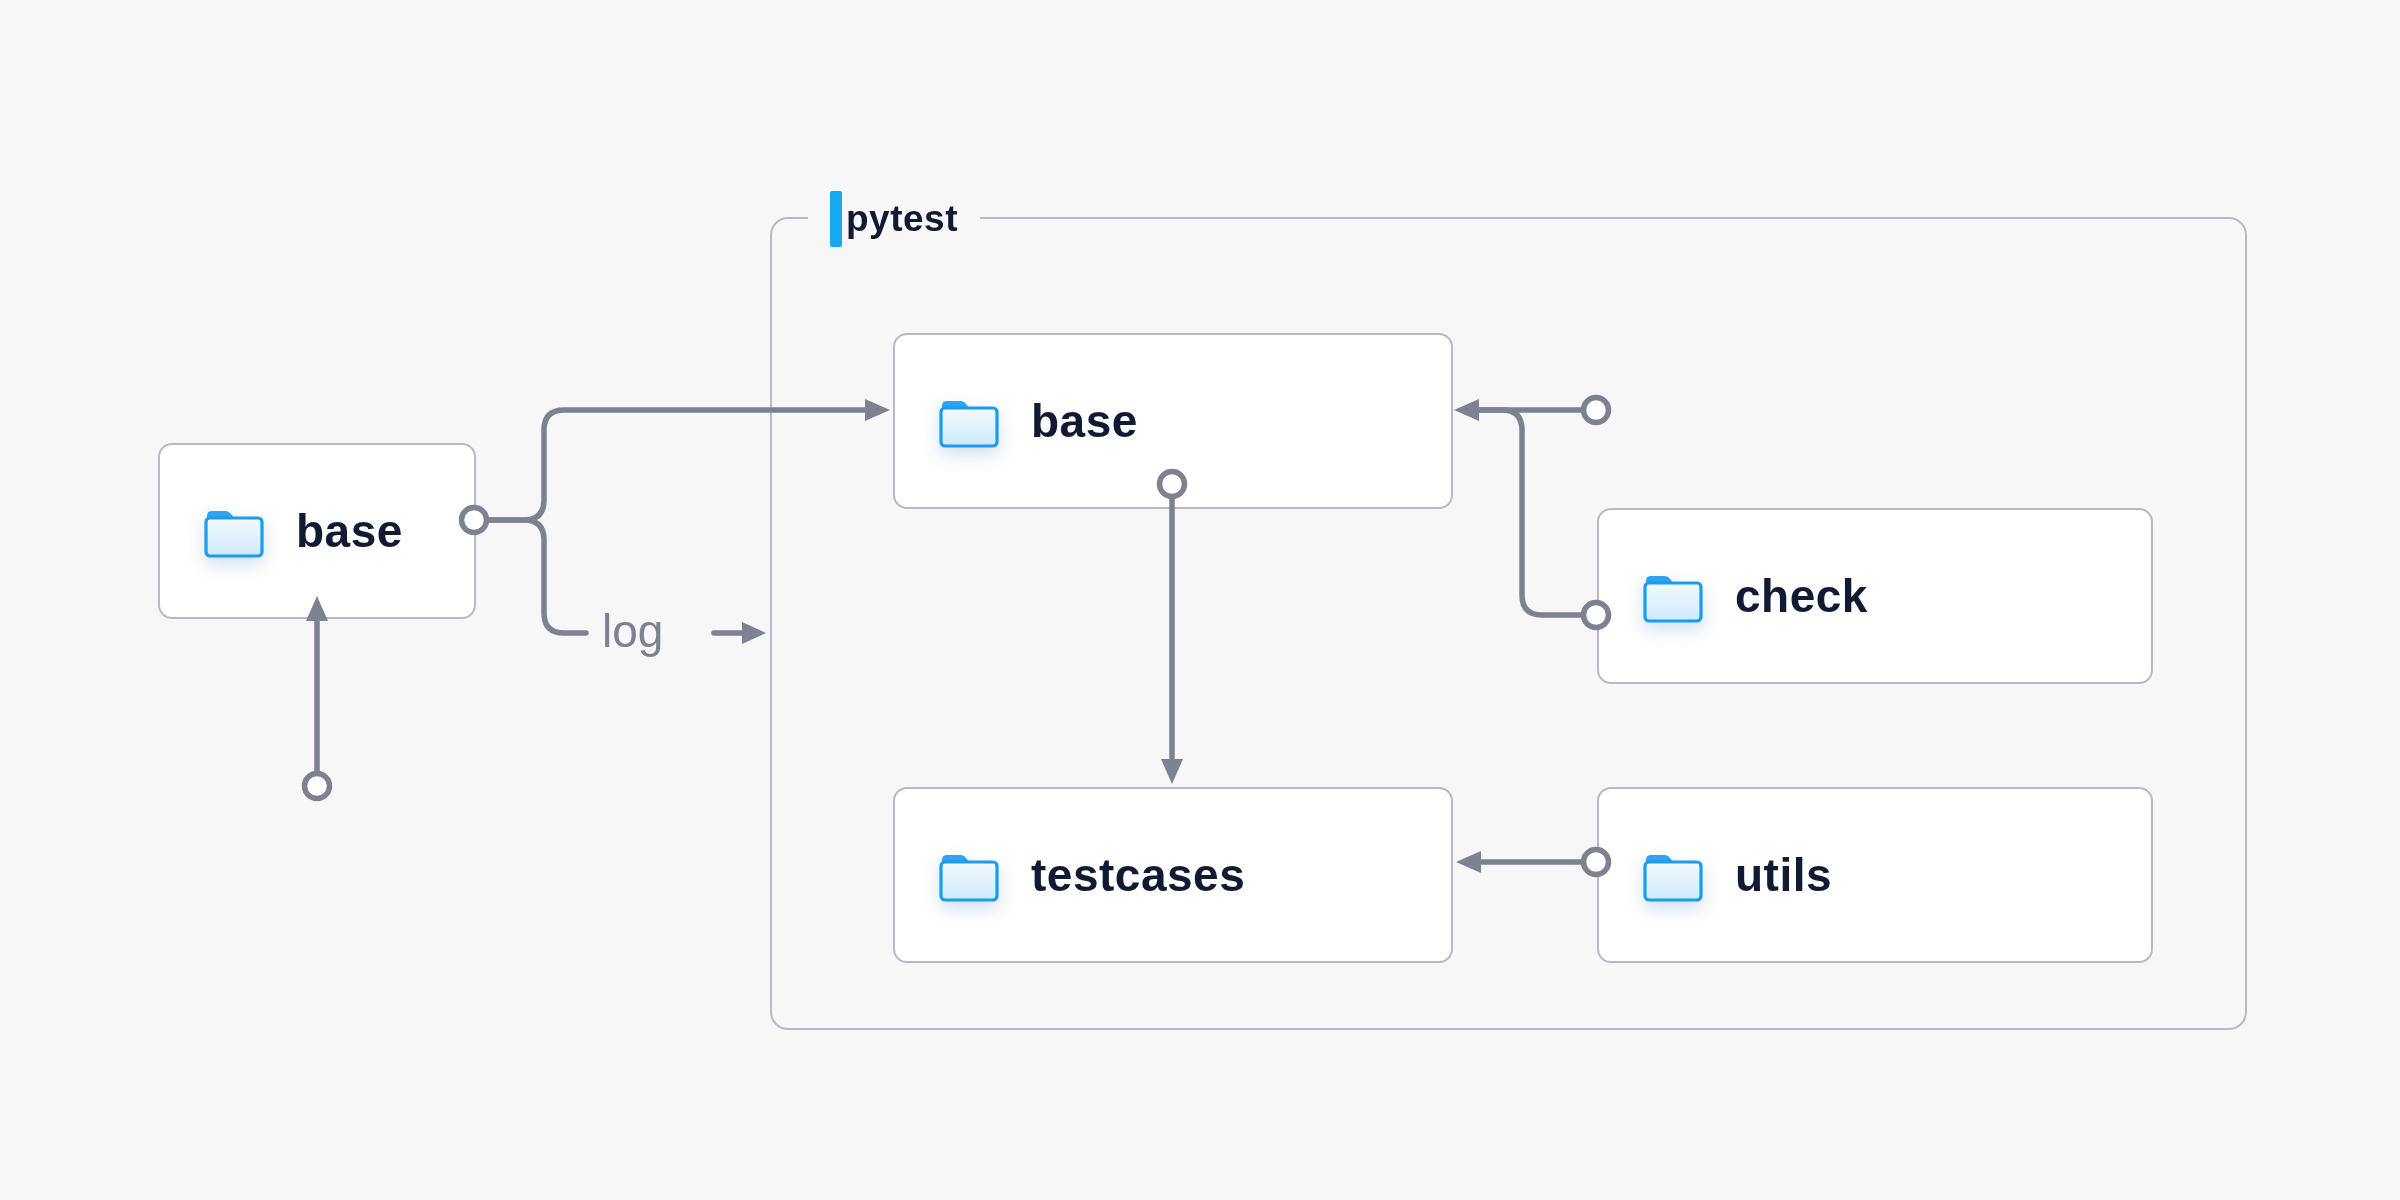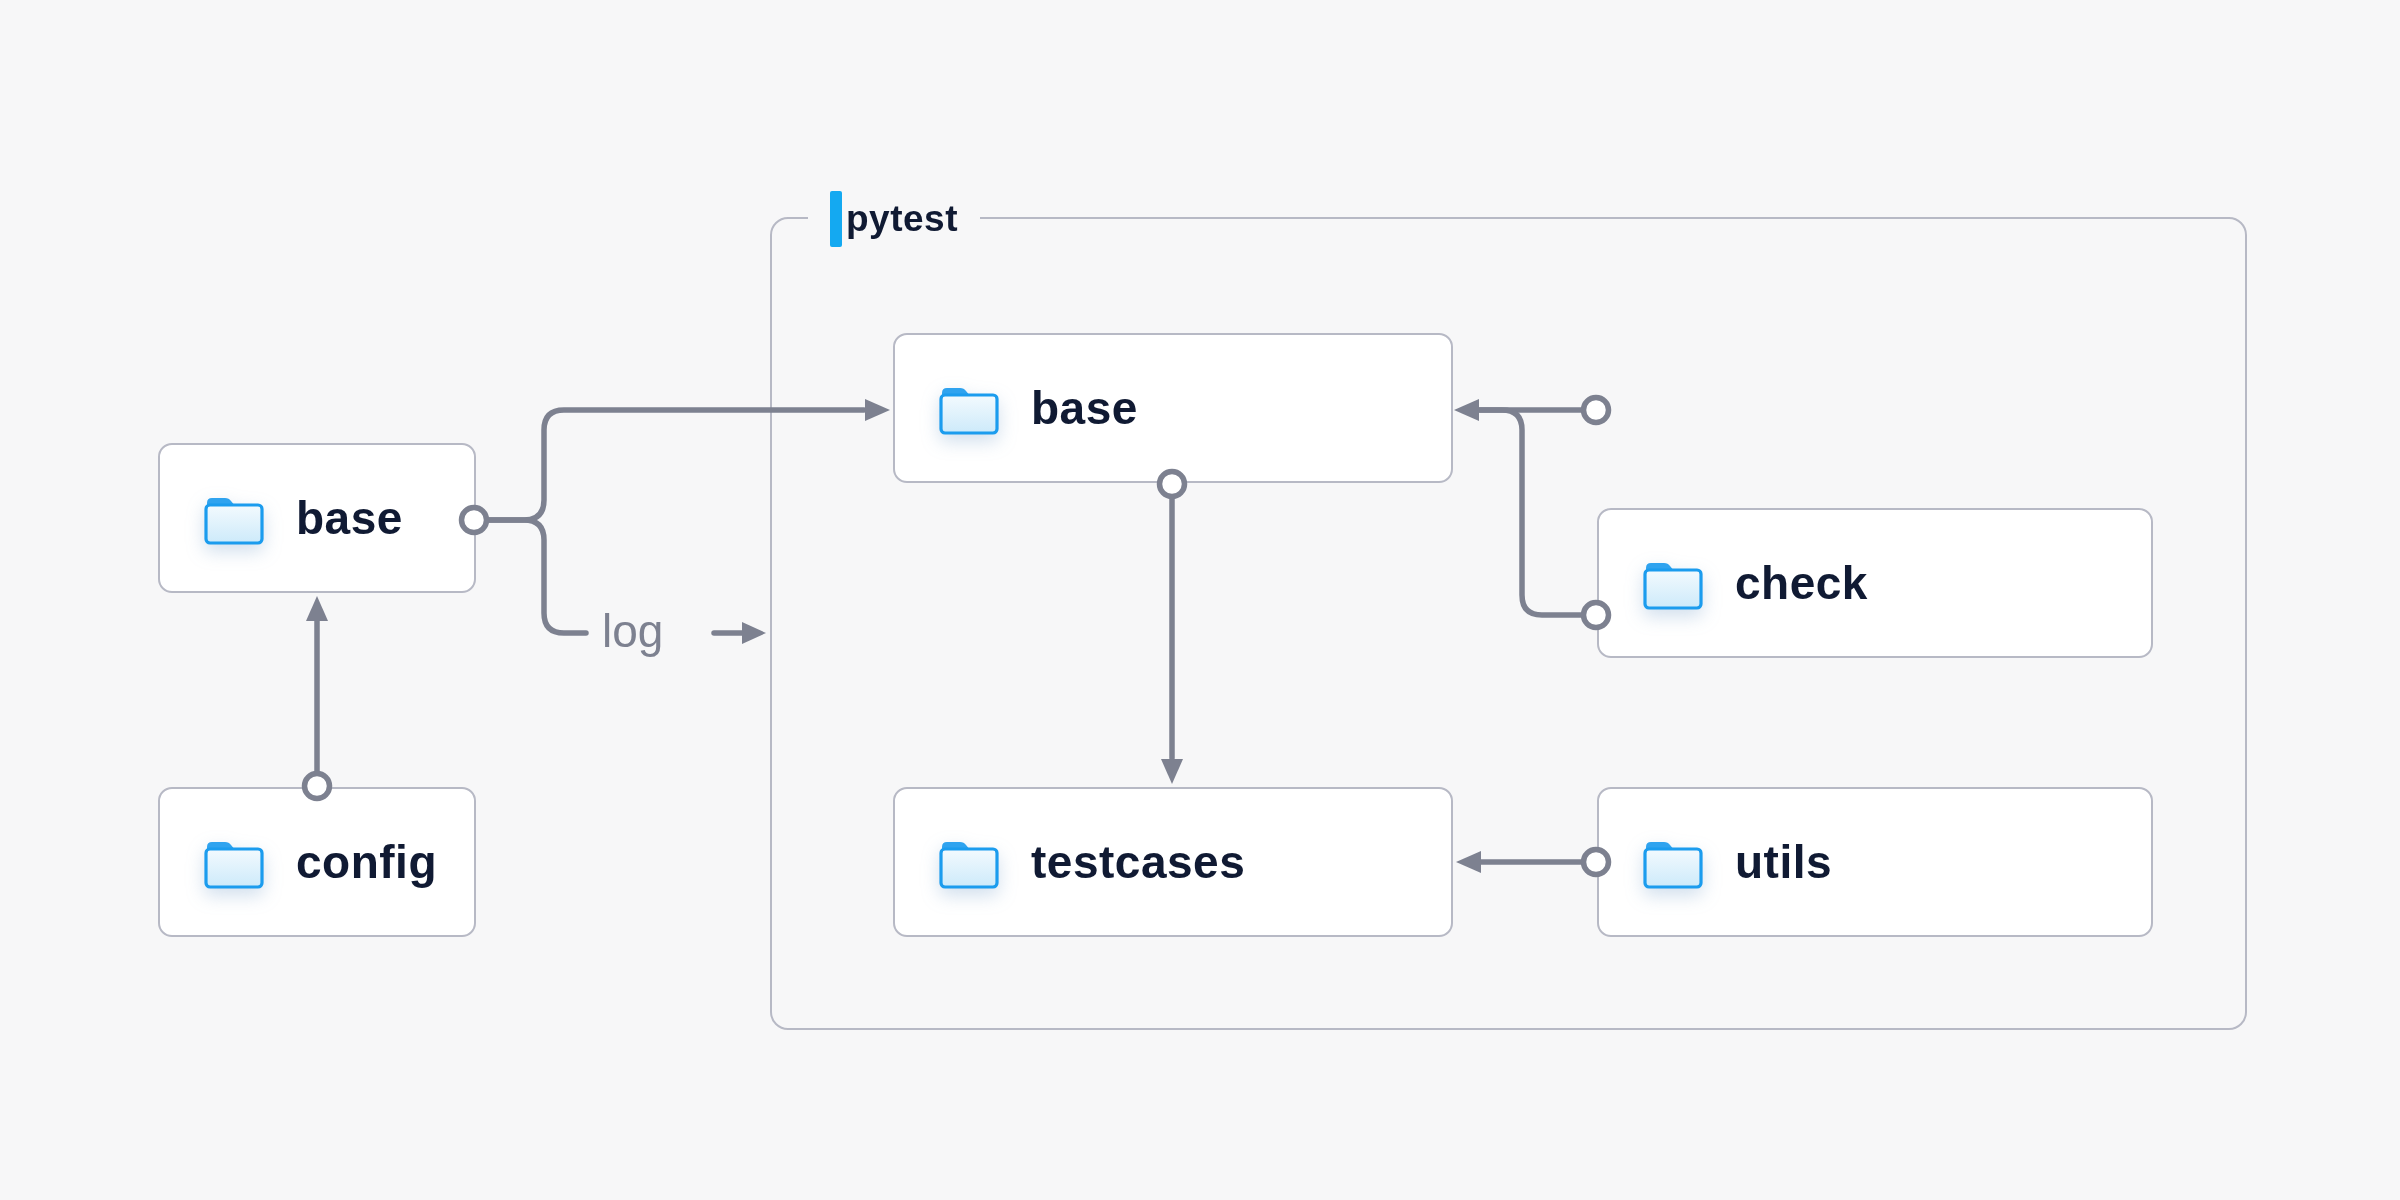--- a/index.html
+++ b/index.html
@@ -55,21 +55,21 @@
   }
   .node {
     position: absolute;
     background: var(--node-fill);
     border: 2px solid var(--node-border);
     border-radius: 14px;
     display: flex;
     align-items: center;
     padding-left: 42px;
     gap: 30px;
-    height: 150px;
+    height: 176px;
   }
   .node-label {
     font-size: 46px;
     font-weight: 700;
     color: var(--text-dark);
     letter-spacing: 0.5px;
   }
   .folder {
     width: 64px; height: 56px;
     flex: 0 0 auto;
@@ -130,27 +130,20 @@
           <stop offset="0" stop-color="#f3fafe"></stop>
           <stop offset="1" stop-color="#cdeafa"></stop>
         </linearGradient>
       </defs>
       <path d="M5 21 V13 Q5 8 10 8 H23 Q27 8 29 11 L34 17 H8 Z" style="fill:var(--folder-tab,#2fa3ef)"></path>
       <rect x="4" y="15" width="56" height="38" rx="4" fill="url(#folderGrad)" style="stroke:var(--folder-stroke,#1b9cee)" stroke-width="3.2"></rect>
     </svg>
     <span class="node-label">base</span>
   </div>
 
-  <div class="node node-config">
-    <svg class="folder" viewBox="0 0 64 56">
-      <path d="M5 21 V13 Q5 8 10 8 H23 Q27 8 29 11 L34 17 H8 Z" style="fill:var(--folder-tab,#2fa3ef)"></path>
-      <rect x="4" y="15" width="56" height="38" rx="4" fill="url(#folderGrad)" style="stroke:var(--folder-stroke,#1b9cee)" stroke-width="3.2"></rect>
-    </svg>
-    <span class="node-label">config</span>
-  </div>
 
   <div class="node node-base">
     <svg class="folder" viewBox="0 0 64 56">
       <path d="M5 21 V13 Q5 8 10 8 H23 Q27 8 29 11 L34 17 H8 Z" style="fill:var(--folder-tab,#2fa3ef)"></path>
       <rect x="4" y="15" width="56" height="38" rx="4" fill="url(#folderGrad)" style="stroke:var(--folder-stroke,#1b9cee)" stroke-width="3.2"></rect>
     </svg>
     <span class="node-label">base</span>
   </div>
 
 

